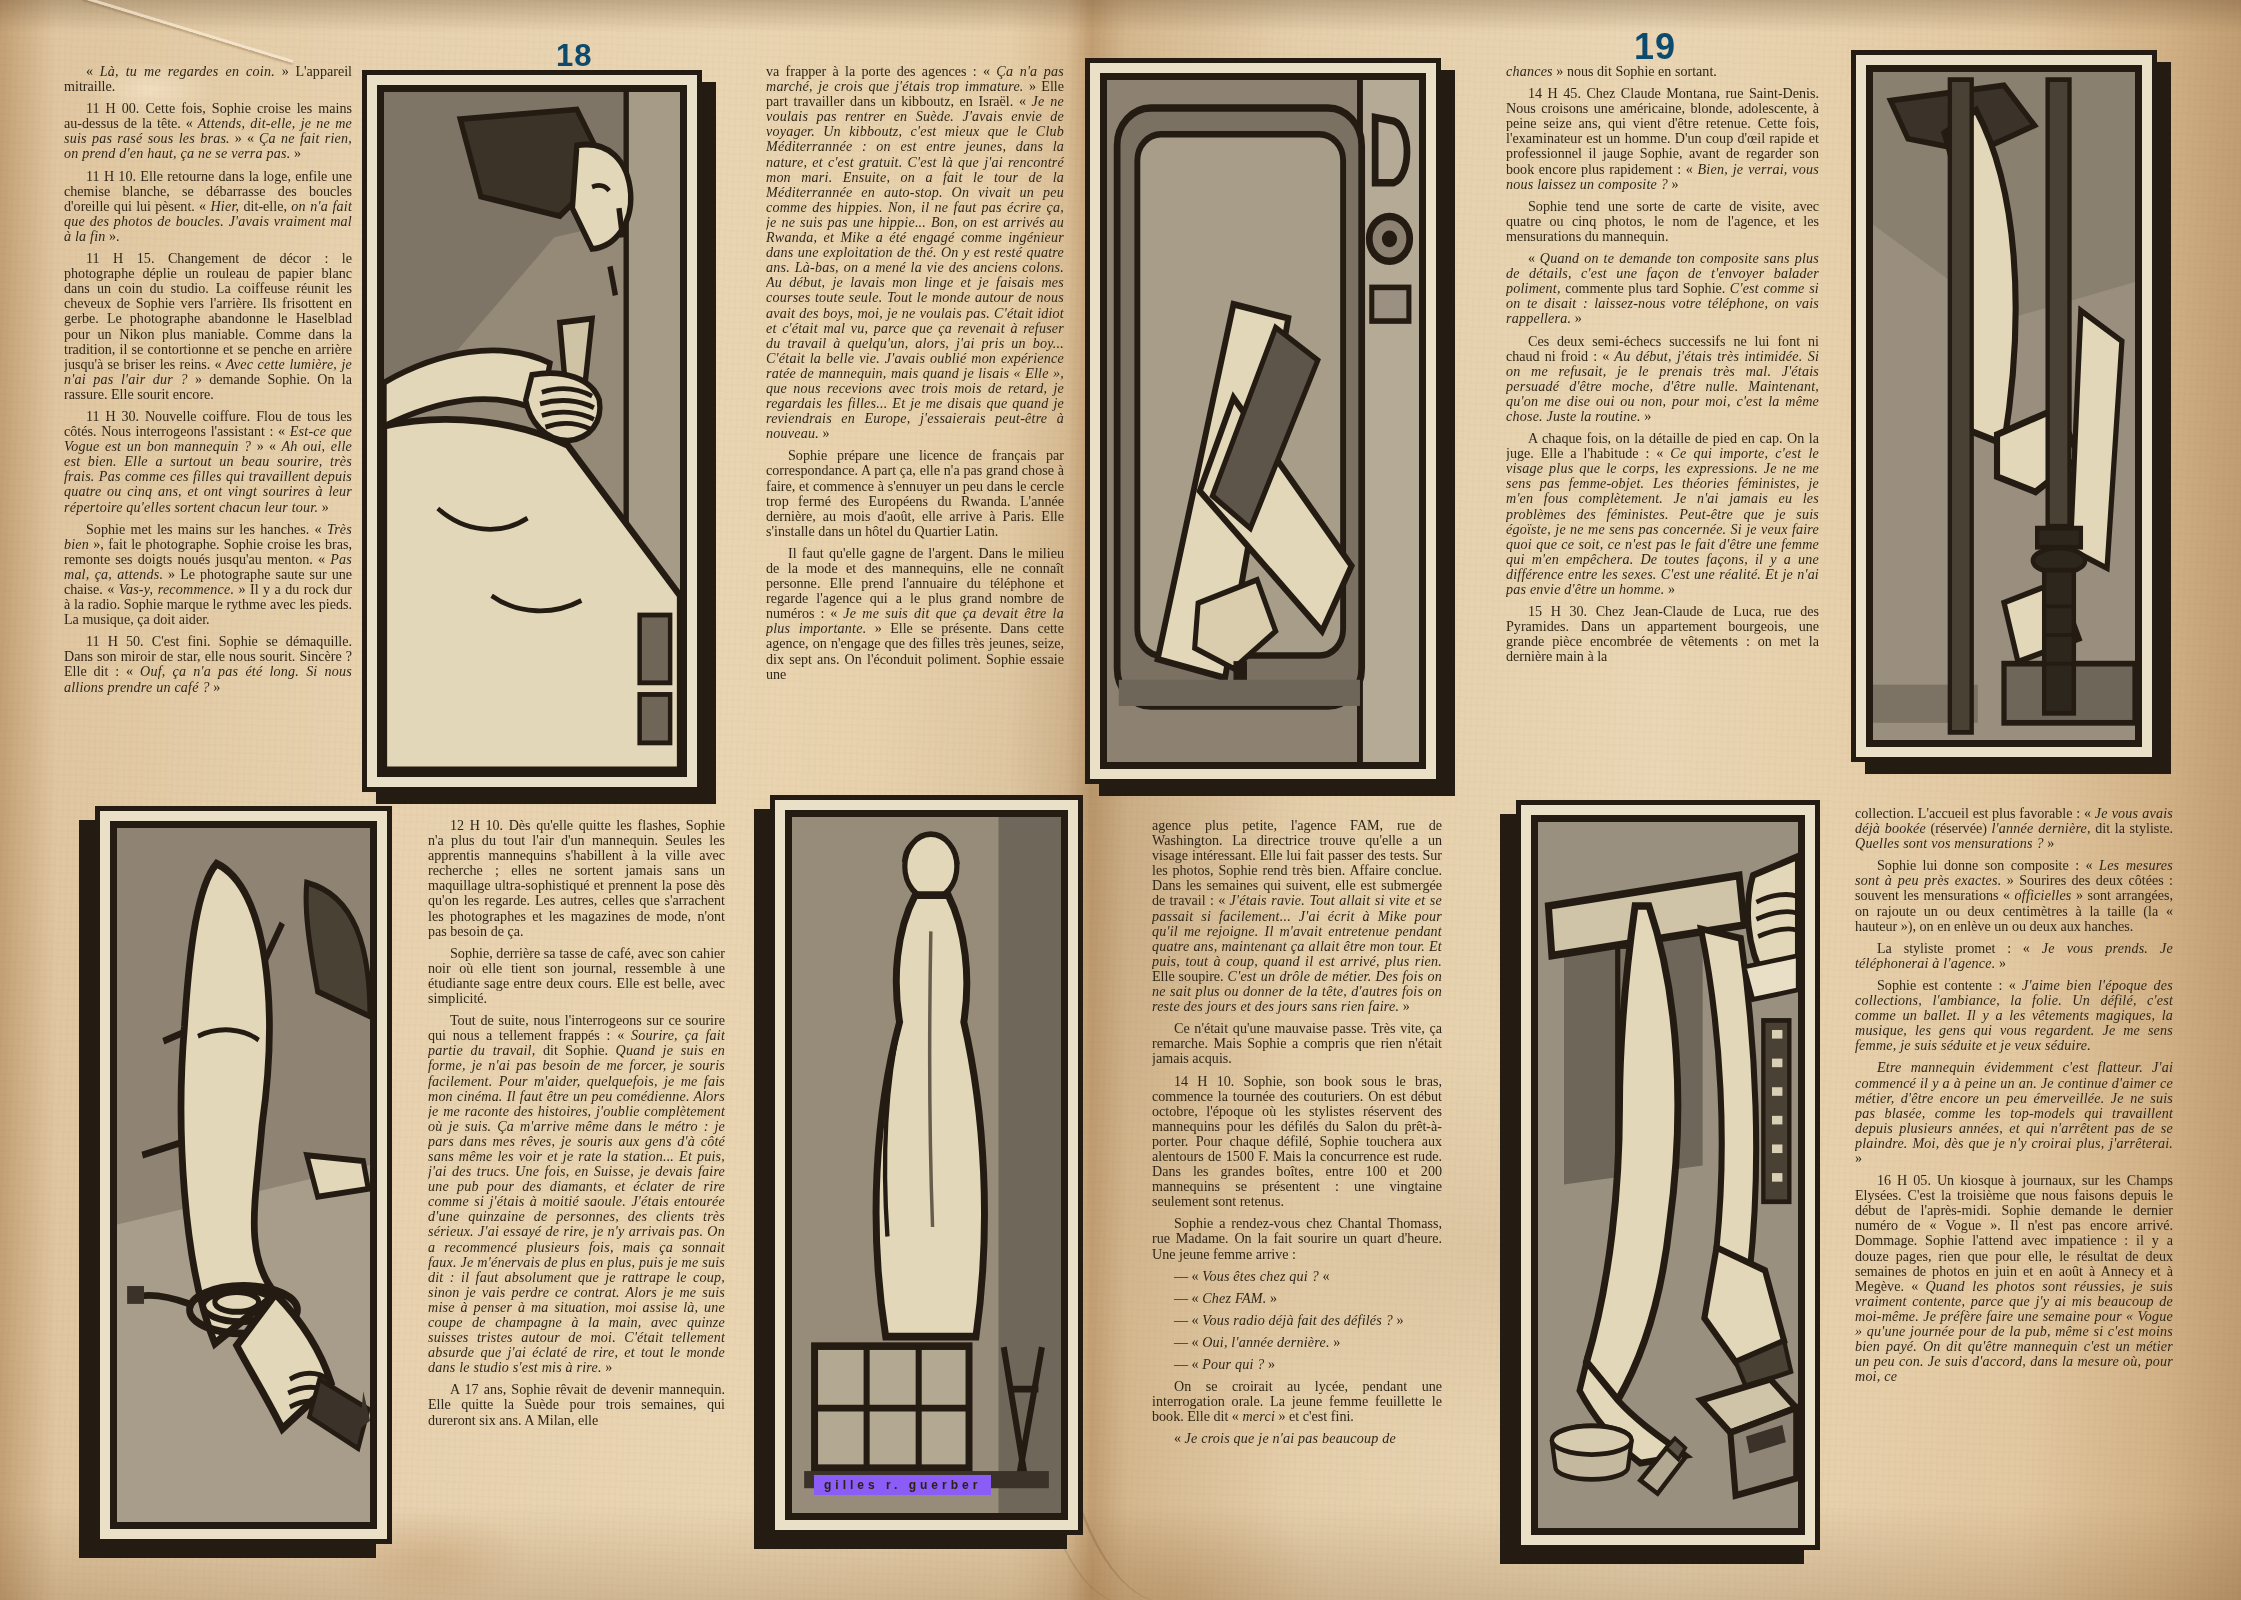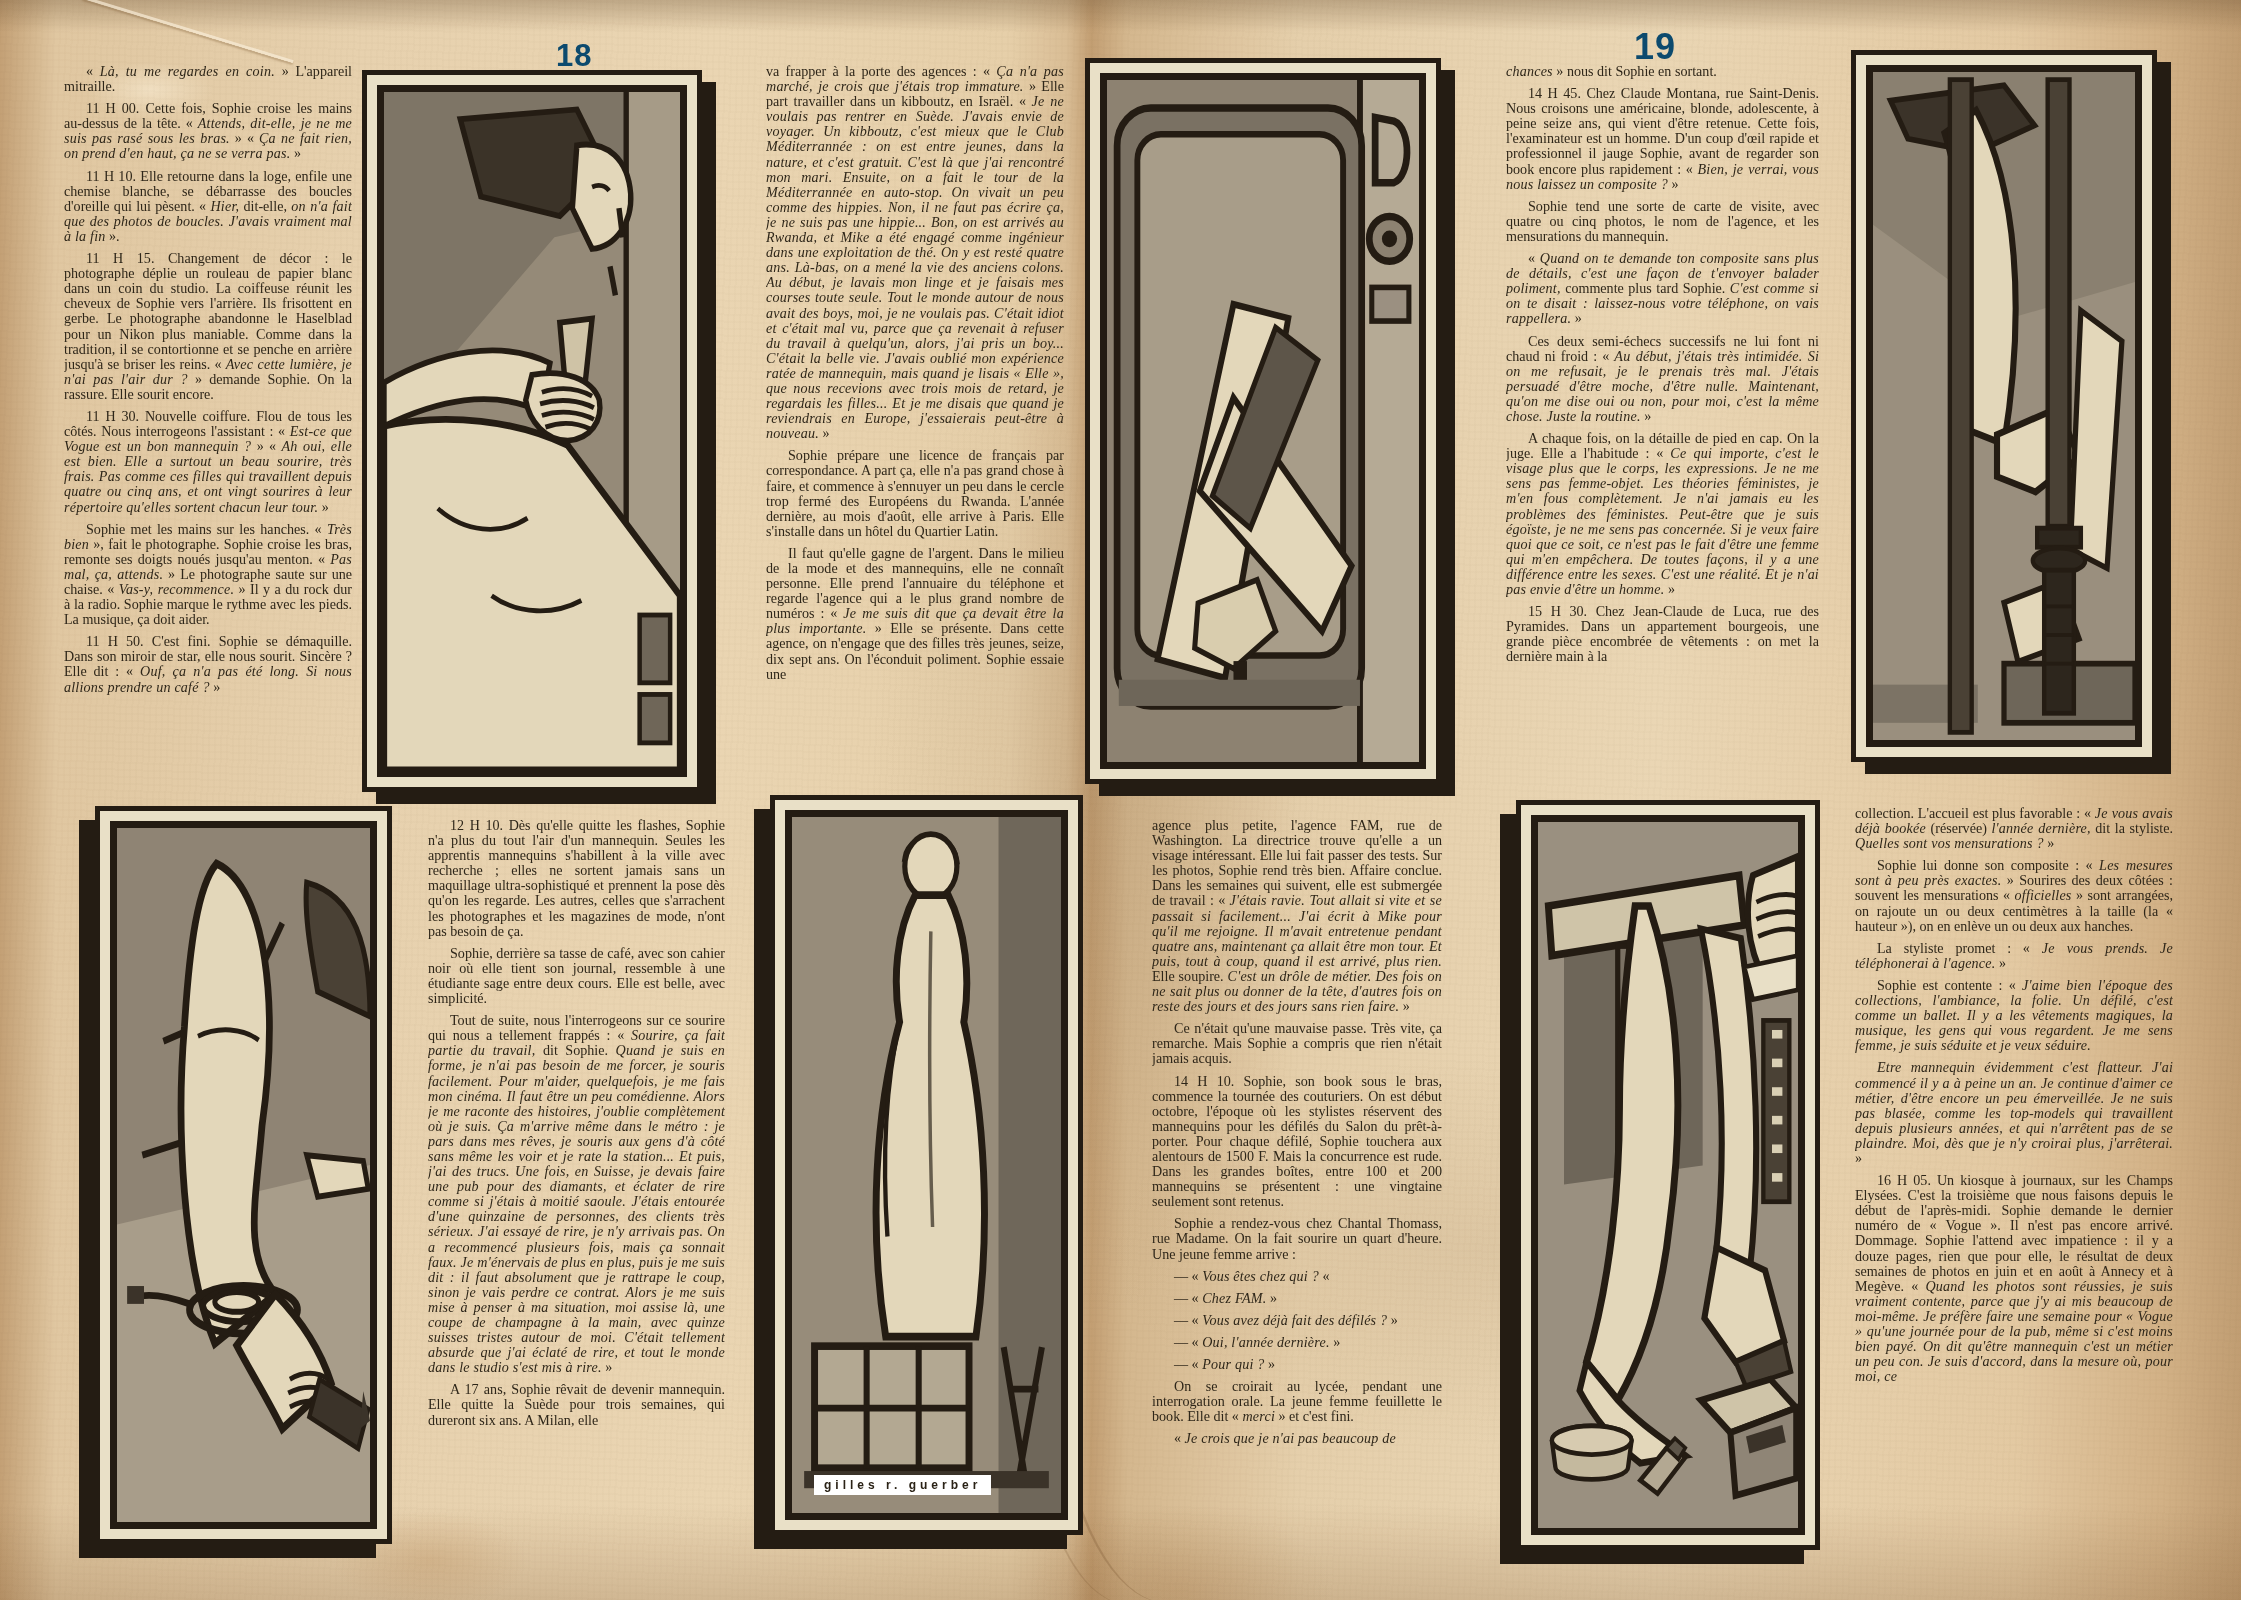--- a/index.html
+++ b/index.html
@@ -36,21 +36,21 @@
        overflow:hidden;text-rendering:optimizeLegibility;}
   .col p{margin:0 0 7px 0;text-indent:22px;}
   .col p.noind{text-indent:0;}
   .col i{letter-spacing:.2px;}
 
   .illus{position:absolute;}
   .mat{position:absolute;inset:0;background:#e9e0c7;border:5px solid #241c13;padding:10px;box-sizing:border-box;}
   .mat svg{display:block;width:100%;height:100%;border:7px solid #241c13;box-sizing:border-box;}
   .sh-r .mat{box-shadow:14px 12px 0 0 #241c13;}
   .sh-l .mat{box-shadow:-16px 14px 0 0 #241c13;}
-  .caption{position:absolute;left:44px;bottom:40px;background:#ffffff;color:#2a2216;
+  .caption{position:absolute;left:44px;bottom:40px;background:#8b5cf6;color:#2a2216;
      font-family:"Liberation Sans","DejaVu Sans",sans-serif;font-size:12px;font-weight:700;
      letter-spacing:4px;padding:3px 10px;}
 </style>
 </head>
 <body>
 
 <div class="paper"></div>
 <div class="crease-tl"></div>
 <div class="crease-gutter"></div>
 <div class="crease-gutter2"></div>
@@ -91,21 +91,21 @@
     <p>15 H 30. Chez Jean-Claude de Luca, rue des Pyramides. Dans un appartement bourgeois, une grande pièce encombrée de vêtements : on met la dernière main à la</p>
   </div>
 
 <div class="col" style="left:1152px;top:818px;width:290px;height:704px;">
     <p class="noind">agence plus petite, l'agence FAM, rue de Washington. La directrice trouve qu'elle a un visage intéressant. Elle lui fait passer des tests. Sur les photos, Sophie rend très bien. Affaire conclue. Dans les semaines qui suivent, elle est submergée de travail : « <i>J'étais ravie. Tout allait si vite et se passait si facilement... J'ai écrit à Mike pour qu'il me rejoigne. Il m'avait entretenue pendant quatre ans, maintenant ça allait être mon tour. Et puis, tout à coup, quand il est arrivé, plus rien.</i> Elle soupire. <i>C'est un drôle de métier. Des fois on ne sait plus ou donner de la tête, d'autres fois on reste des jours et des jours sans rien faire.</i> »</p>
     <p>Ce n'était qu'une mauvaise passe. Très vite, ça remarche. Mais Sophie a compris que rien n'était jamais acquis.</p>
     <p>14 H 10. Sophie, son book sous le bras, commence la tournée des couturiers. On est début octobre, l'époque où les stylistes réservent des mannequins pour les défilés du Salon du prêt-à-porter. Pour chaque défilé, Sophie touchera aux alentours de 1500 F. Mais la concurrence est rude. Dans les grandes boîtes, entre 100 et 200 mannequins se présentent : une vingtaine seulement sont retenus.</p>
     <p>Sophie a rendez-vous chez Chantal Thomass, rue Madame. On la fait sourire un quart d'heure. Une jeune femme arrive :</p>
     <p>— « <i>Vous êtes chez qui ?</i> «</p>
     <p>— « <i>Chez FAM.</i> »</p>
-    <p>— « <i>Vous avez déjà fait des défilés ?</i> »</p>
+    <p>— « <i>Vous radio déjà fait des défilés ?</i> »</p>
     <p>— « <i>Oui, l'année dernière.</i> »</p>
     <p>— « <i>Pour qui ?</i> »</p>
     <p>On se croirait au lycée, pendant une interrogation orale. La jeune femme feuillette le book. Elle dit « <i>merci</i> » et c'est fini.</p>
     <p>« <i>Je crois que je n'ai pas beaucoup de</i></p>
   </div>
 
 <div class="col" style="left:1855px;top:806px;width:318px;height:722px;">
     <p class="noind">collection. L'accueil est plus favorable : « <i>Je vous avais déjà bookée</i> (réservée) <i>l'année dernière,</i> dit la styliste. <i>Quelles sont vos mensurations ?</i> »</p>
     <p>Sophie lui donne son composite : « <i>Les mesures sont à peu près exactes.</i> » Sourires des deux côtées : souvent les mensurations « <i>officielles</i> » sont arrangées, on rajoute un ou deux centimètres à la taille (la « hauteur »), on en enlève un ou deux aux hanches.</p>
     <p>La styliste promet : « <i>Je vous prends. Je téléphonerai à l'agence.</i> »</p>

